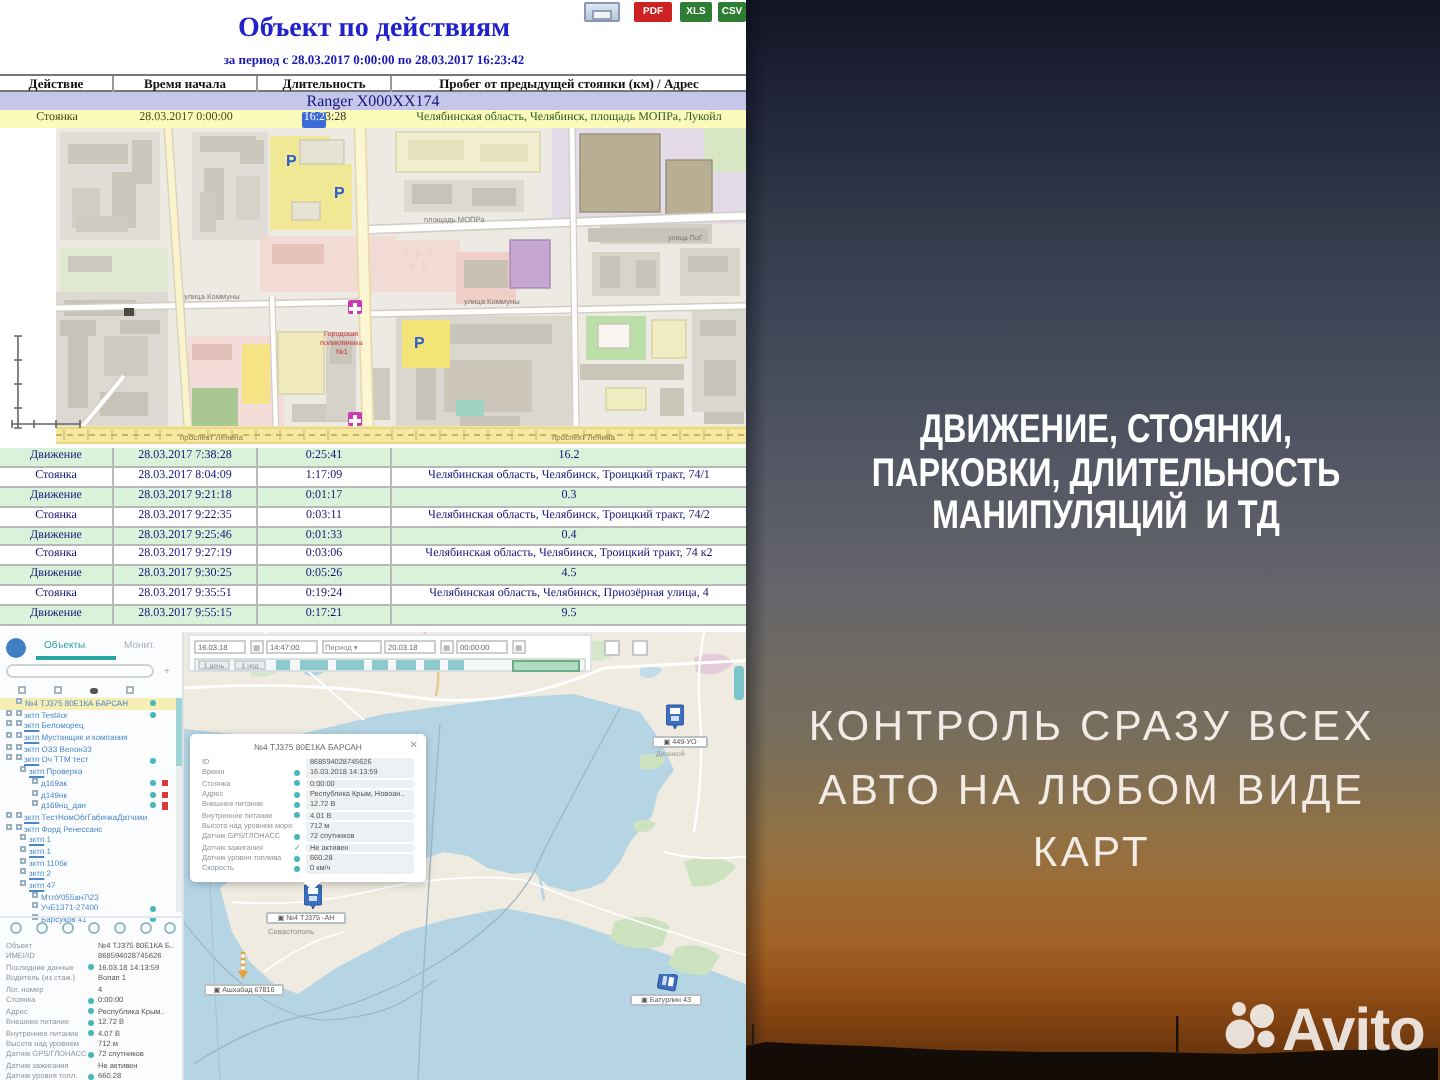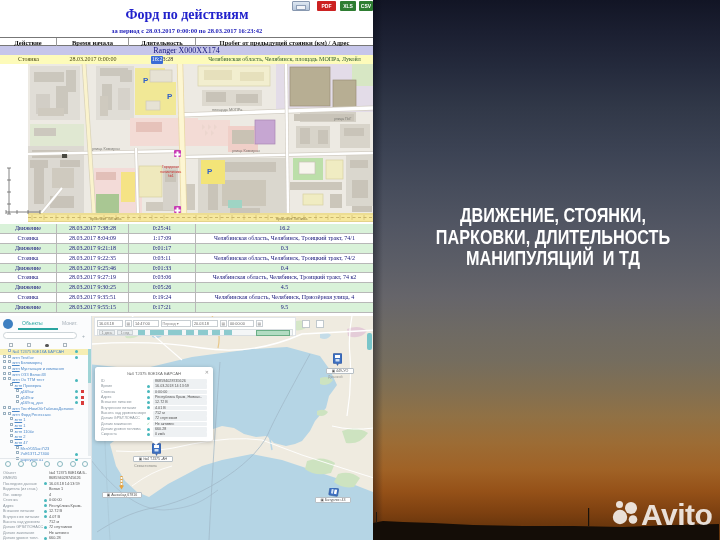--- a/index.html
+++ b/index.html
@@ -18,21 +18,21 @@
     <div class="abs" style="left:0;top:0;width:18px;height:10px;background:linear-gradient(#dfe8f2,#b6c6da);border:1px solid #8898b0;border-radius:1px;"></div>
     <div class="abs" style="left:4px;top:4px;width:10px;height:5px;background:#f2f4f8;border:1px solid #90a0b8;"></div>
 
     <div class="abs" style="left:25px;top:0;width:19px;height:10px;background:#cc2222;border-radius:1px;color:#fff;font-size:5px;text-align:center;line-height:10px;font-weight:bold;">PDF</div>
 
     <div class="abs" style="left:48px;top:0;width:16px;height:10px;background:#2e7d32;border-radius:1px;color:#fff;font-size:5px;text-align:center;line-height:10px;font-weight:bold;">XLS</div>
 
     <div class="abs" style="left:67px;top:0;width:14px;height:10px;background:#2e7d32;border-radius:1px;color:#fff;font-size:5px;text-align:center;line-height:10px;font-weight:bold;">CSV</div>
   </div>
 
-  <div class="abs serif" style="left:0;top:7px;width:374px;text-align:center;color:#2222cc;font-size:14px;font-weight:bold;">Форд по действиям</div>
+  <div class="abs serif" style="left:0;top:7px;width:374px;text-align:center;color:#2222cc;font-size:14px;font-weight:bold;">Объект по действиям</div>
 
   <div class="abs serif" style="left:0;top:27px;width:374px;text-align:center;color:#1a1ab8;font-size:6.5px;font-weight:bold;">за период с 28.03.2017 0:00:00 по 28.03.2017 16:23:42</div>
 
   <div class="abs serif" style="left:0;top:37px;width:373px;height:9px;border-top:1px solid #777;border-bottom:1px solid #777;font-size:6.5px;font-weight:bold;color:#111;">
     <div class="abs" style="left:0;top:0;width:57px;height:9px;border-right:1px solid #999;text-align:center;line-height:9px;">Действие</div>
     <div class="abs" style="left:57px;top:0;width:72px;height:9px;border-right:1px solid #999;text-align:center;line-height:9px;">Время начала</div>
     <div class="abs" style="left:129px;top:0;width:67px;height:9px;border-right:1px solid #999;text-align:center;line-height:9px;">Длительность</div>
     <div class="abs" style="left:196px;top:0;width:177px;height:9px;text-align:center;line-height:9px;">Пробег от предыдущей стоянки (км) / Адрес</div>
   </div>
 
@@ -505,20 +505,21 @@
    #3c4354 28%, #474d5c 35%, #525663 42%, #5c5e67 49%,
    #66656a 55%, #6e6a64 61%, #756d5e 67%, #816f52 72%,
    #907145 77%, #9c6c35 82%, #a06226 87%, #955118 91%,
    #7d4010 95%, #6d380d 97%, #5e330c 100%);">
 
   <div class="abs" style="left:0;top:0;width:10px;height:540px;background:linear-gradient(90deg,rgba(5,8,18,0.38),rgba(5,8,18,0));"></div>
 
 
   <div class="abs" style="left:0;top:205px;width:360px;text-align:center;color:#ffffff;font-size:20px;font-weight:bold;line-height:21.5px;transform:scaleX(0.81);transform-origin:50% 0;">ДВИЖЕНИЕ, СТОЯНКИ,<br>ПАРКОВКИ, ДЛИТЕЛЬНОСТЬ<br>МАНИПУЛЯЦИЙ&nbsp; И ТД</div>
 
+  <div class="abs" style="left:0;top:348px;width:346px;text-align:center;color:#f2ebe6;font-size:21px;letter-spacing:1.8px;line-height:31.5px;">КОНТРОЛЬ СРАЗУ ВСЕХ<br>АВТО НА ЛЮБОМ ВИДЕ<br>КАРТ</div>
 
   <svg class="abs" style="left:0;top:495px;" width="346" height="45" viewBox="0 0 346 45">
     <path d="M0,28 L10,26 L30,27 L60,28 L100,30 L150,31 L200,31 L250,32 L300,30 L346,29 L346,45 L0,45 Z" fill="#140d07"></path>
     <rect x="215" y="13" width="1.2" height="18" fill="#1a120a"></rect>
     <rect x="3" y="17" width="1" height="11" fill="#241a10"></rect>
   </svg>
 
   <svg class="abs" style="left:235px;top:494px;opacity:0.84;" width="110" height="38" viewBox="0 0 110 38">
     <g fill="#ffffff">
       <circle cx="12" cy="23" r="7.2"></circle>

